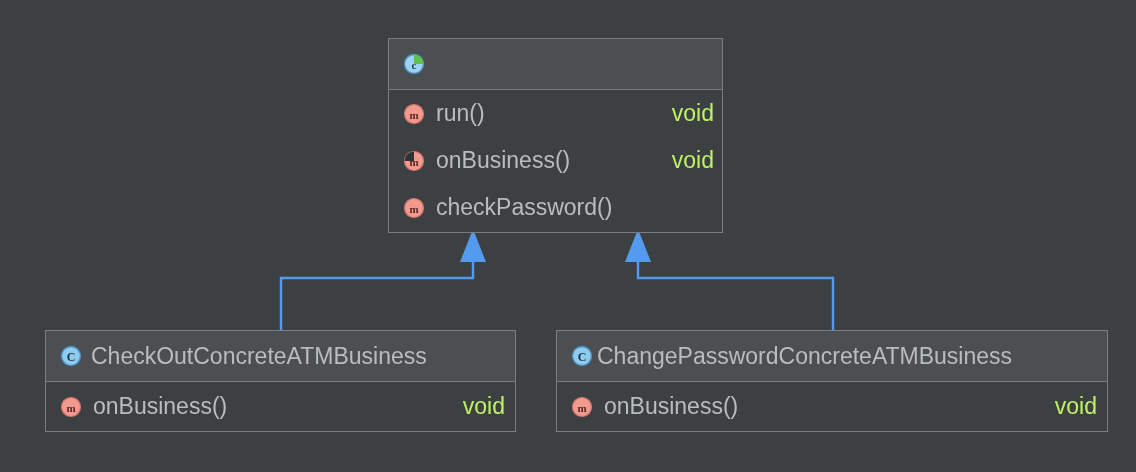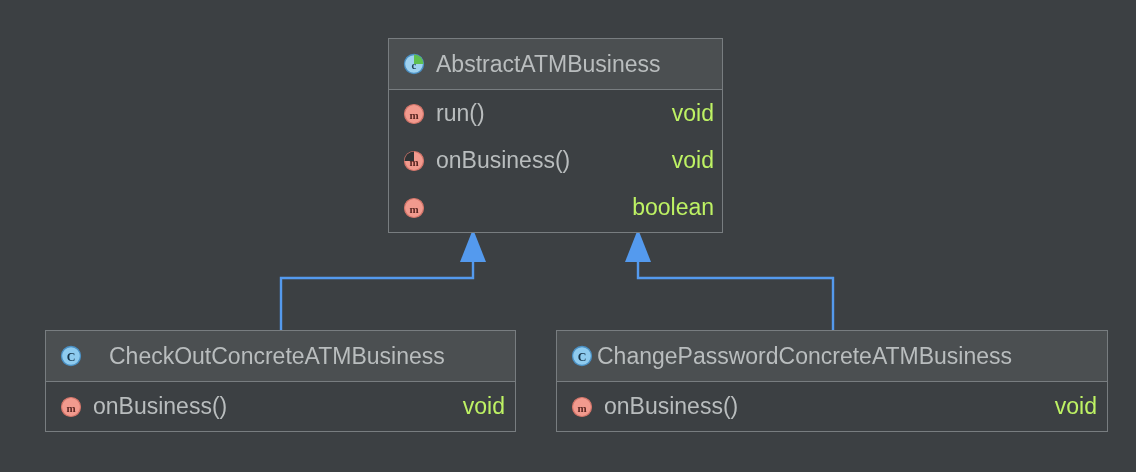--- a/index.html
+++ b/index.html
@@ -80,21 +80,21 @@
   #box-abstract { left: 388px; top: 38px; width: 335px; height: 195px; }
   #box-abstract .uml-header { height: 51px; padding-left: 13px; }
   #box-abstract .cls-title { font-size: 23px; margin-left: 10px; }
   #box-abstract .uml-row { height: 47px; padding-left: 13px; }
   #box-abstract .row-name { font-size: 23px; margin-left: 10px; }
   #box-abstract .row-type { font-size: 23px; right: 8px; }
 
   
   #box-checkout { left: 45px; top: 330px; width: 471px; height: 102px; }
   #box-checkout .uml-header { height: 51px; padding-left: 13px; }
-  #box-checkout .cls-title { font-size: 23px; margin-left: 26px; }
+  #box-checkout .cls-title { font-size: 23px; margin-left: 8px; }
   #box-checkout .uml-row { height: 49px; padding-left: 13px; }
   #box-checkout .row-name { font-size: 23px; margin-left: 10px; }
   #box-checkout .row-type { font-size: 23px; right: 10px; }
 
   
   #box-changepw { left: 556px; top: 330px; width: 552px; height: 102px; }
   #box-changepw .uml-header { height: 51px; padding-left: 13px; }
   #box-changepw .cls-title { font-size: 23px; margin-left: 3px; }
   #box-changepw .uml-row { height: 49px; padding-left: 13px; }
   #box-changepw .row-name { font-size: 23px; margin-left: 10px; }
@@ -121,21 +121,20 @@
   <div class="uml-box" id="box-abstract">
 
     <div class="uml-header">
       <span class="icon">
         <svg width="24" height="24" viewBox="0 0 24 24">
           <circle cx="12" cy="12" r="9.5" fill="#9fd2f0" stroke="#4a90c4" stroke-width="1.3"></circle>
           <path d="M12 12 L12 2.5 A9.5 9.5 0 0 1 21.5 12 Z" fill="#5fbf4f"></path>
           <text x="12" y="16.5" font-family="Liberation Serif, serif" font-size="11" font-weight="bold" fill="#1d3f56" text-anchor="middle">c</text>
         </svg>
       </span>
-      <span class="cls-title">AbstractATMBusiness</span>
     </div>
 
     <div class="uml-row">
       <span class="icon">
         <svg width="24" height="24" viewBox="0 0 24 24">
           <circle cx="12" cy="12" r="9.5" fill="#f29a8e" stroke="#d4756a" stroke-width="1.2"></circle>
           <text x="12" y="16.5" font-family="Liberation Serif, serif" font-size="11" font-weight="bold" fill="#5a2622" text-anchor="middle">m</text>
         </svg>
       </span>
       <span class="row-name">run()</span>
@@ -154,21 +153,21 @@
       <span class="row-type">void</span>
     </div>
 
     <div class="uml-row">
       <span class="icon">
         <svg width="24" height="24" viewBox="0 0 24 24">
           <circle cx="12" cy="12" r="9.5" fill="#f29a8e" stroke="#d4756a" stroke-width="1.2"></circle>
           <text x="12" y="16.5" font-family="Liberation Serif, serif" font-size="11" font-weight="bold" fill="#5a2622" text-anchor="middle">m</text>
         </svg>
       </span>
-      <span class="row-type">boolean</span>
+      <span class="row-name">checkPassword()</span>
     </div>
   </div>
 
   <div class="uml-box" id="box-checkout">
 
     <div class="uml-header">
       <span class="icon">
         <svg width="24" height="24" viewBox="0 0 24 24">
           <circle cx="12" cy="12" r="9.5" fill="#8ecbef" stroke="#4a90c4" stroke-width="1.3"></circle>
           <text x="12" y="16.5" font-family="Liberation Serif, serif" font-size="12" font-weight="bold" fill="#143349" text-anchor="middle">C</text>

